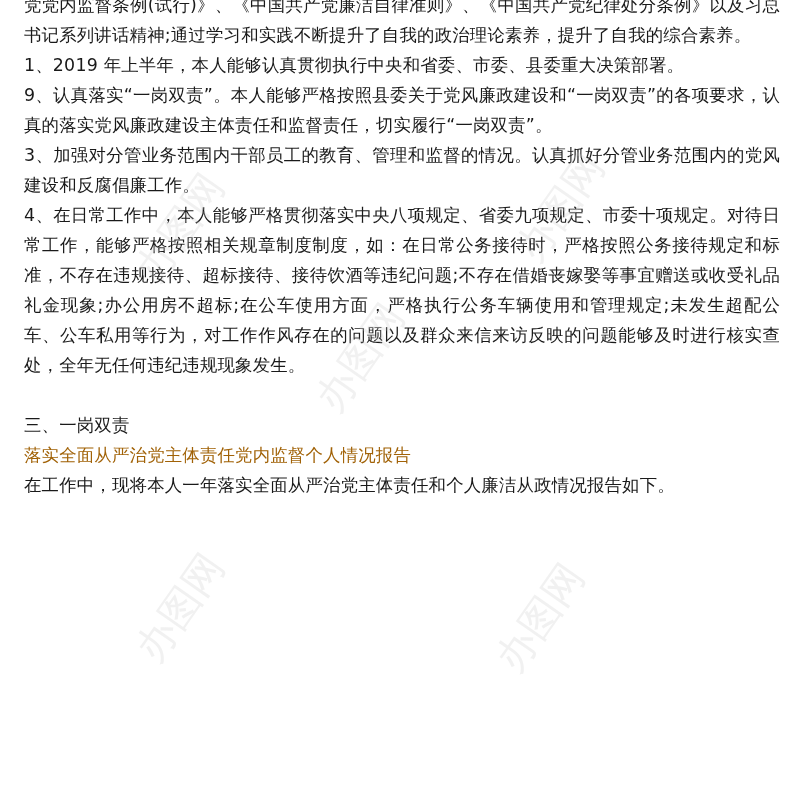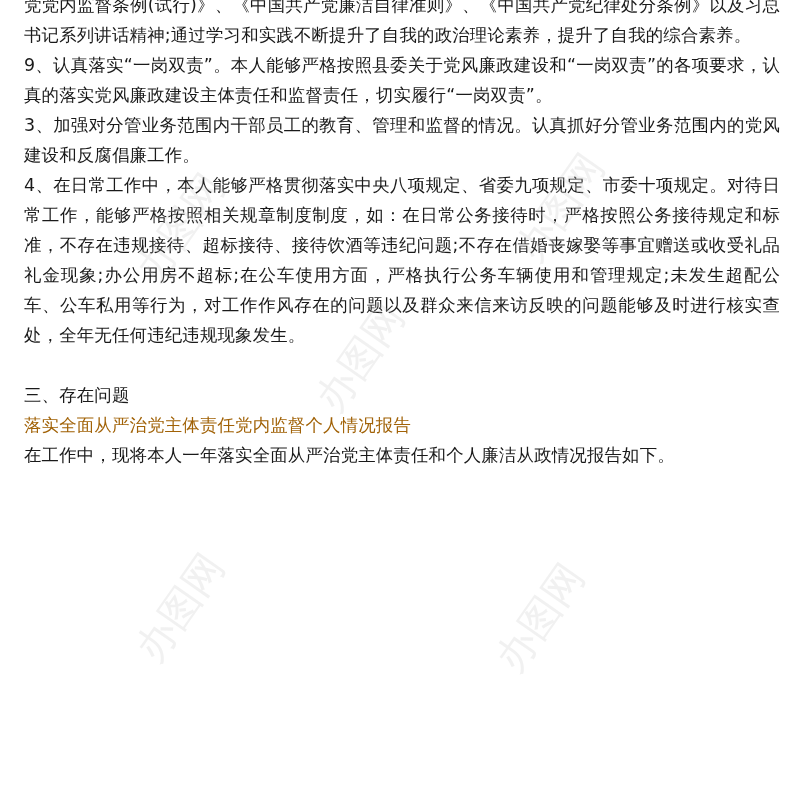--- a/index.html
+++ b/index.html
@@ -45,25 +45,26 @@
       pointer-events: none;
       white-space: nowrap;
       font-family: "DejaVu Sans", sans-serif;
     }
   </style>
 </head>
 <body>
 
 <div class="page">
   <p class="para">党党内监督条例(试行)》、《中国共产党廉洁自律准则》、《中国共产党纪律处分条例》以及习总书记系列讲话精神;通过学习和实践不断提升了自我的政治理论素养，提升了自我的综合素养。</p>
+  <p class="para">1、2019 年上半年，本人能够认真贯彻执行中央和省委、市委、县委重大决策部署。</p>
   <p class="para">9、认真落实“一岗双责”。本人能够严格按照县委关于党风廉政建设和“一岗双责”的各项要求，认真的落实党风廉政建设主体责任和监督责任，切实履行“一岗双责”。</p>
   <p class="para">3、加强对分管业务范围内干部员工的教育、管理和监督的情况。认真抓好分管业务范围内的党风建设和反腐倡廉工作。</p>
   <p class="para">4、在日常工作中，本人能够严格贯彻落实中央八项规定、省委九项规定、市委十项规定。对待日常工作，能够严格按照相关规章制度制度，如：在日常公务接待时，严格按照公务接待规定和标准，不存在违规接待、超标接待、接待饮酒等违纪问题;不存在借婚丧嫁娶等事宜赠送或收受礼品礼金现象;办公用房不超标;在公车使用方面，严格执行公务车辆使用和管理规定;未发生超配公车、公车私用等行为，对工作作风存在的问题以及群众来信来访反映的问题能够及时进行核实查处，全年无任何违纪违规现象发生。</p>
   <div class="blank"></div>
-  <p class="para">三、存在问题</p>
+  <p class="para">三、一岗双责</p>
   <p class="para"><a class="link">落实全面从严治党主体责任党内监督个人情况报告</a></p>
   <p class="para">在工作中，现将本人一年落实全面从严治党主体责任和个人廉洁从政情况报告如下。</p>
   <div class="blank"></div>
 
 </div>
 
 <div class="watermark" style="left:120px; top:200px;">办图网</div>
 <div class="watermark" style="left:500px; top:180px;">办图网</div>
 <div class="watermark" style="left:300px; top:330px;">办图网</div>
 <div class="watermark" style="left:120px; top:580px;">办图网</div>

